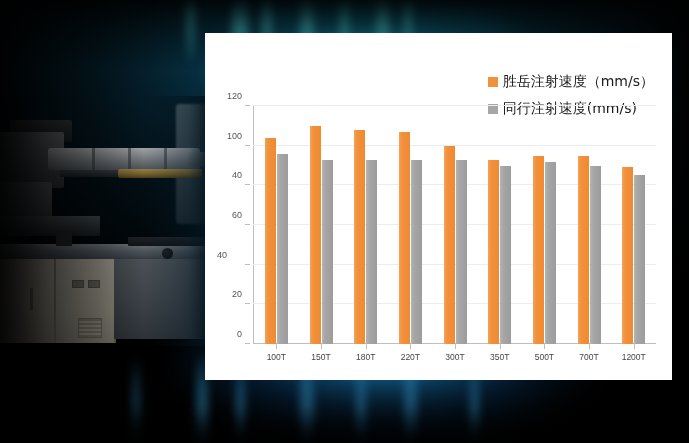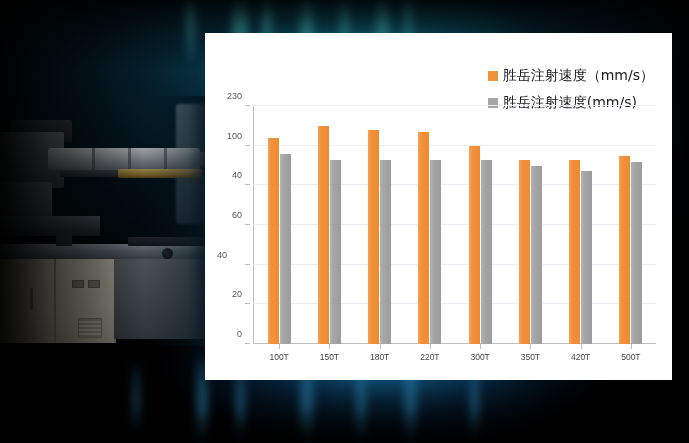--- a/index.html
+++ b/index.html
@@ -68,21 +68,21 @@
      filter:blur(1.2px);border-radius:3px;}
   .photo-fade{position:absolute;inset:0;background:
      linear-gradient(90deg,rgba(0,0,0,.30) 0%,rgba(0,0,0,0) 22%,rgba(0,0,0,0) 70%,rgba(3,20,30,.55) 92%,rgba(3,20,30,.9) 100%);}
 
   
   .panel{position:absolute;left:205px;top:33px;width:467px;height:347px;background:#fff;}
 
   .chart{position:absolute;inset:0;}
 
   
-  .legend{position:absolute;right:18px;top:34px;text-align:left;}
+  .legend{position:absolute;right:18px;top:40px;text-align:left;}
   .legend-row{display:flex;align-items:center;margin-bottom:9px;white-space:nowrap;}
   .lg-swatch{width:10px;height:10px;margin-right:5px;flex:0 0 auto;}
   .lg-text{font-size:14px;color:#1a1a1a;font-family:"DejaVu Sans","Liberation Sans",sans-serif;}
 
   
   .plot{position:absolute;left:48px;top:73px;right:16px;bottom:36px;}
   .grid-line{position:absolute;left:0;right:0;height:1px;background:#e8eef4;}
   .grid-line.zero{background:#bfbfbf;}
   .yaxis-line{position:absolute;left:0;top:0;bottom:0;width:1px;background:#bfbfbf;}
   .ytick{position:absolute;left:-8px;width:5px;height:1px;background:#bfbfbf;}
@@ -154,21 +154,21 @@
   <div class="panel">
     <div class="chart" id="chart">
 
       <div class="legend" id="legend">
           <div class="legend-row">
             <span class="lg-swatch" style="background: rgb(242, 145, 60);"></span>
             <span class="lg-text">胜岳注射速度（mm/s）</span>
           </div>
           <div class="legend-row">
             <span class="lg-swatch" style="background: rgb(166, 166, 166);"></span>
-            <span class="lg-text">胜岳注射速度(mm/s)</span>
+            <span class="lg-text">同行注射速度(mm/s)</span>
           </div>
         </div>
 
       <div class="plot" id="plot">
         <div class="yaxis-line"></div>
         <div id="ygrid">
             <div class="grid-line zero" style="bottom: 0%;"></div>
             <div class="ytick" style="bottom: 0%;"></div>
             <div class="ylabel" style="bottom: calc(0% + 0px); position: absolute; right: 100%; margin-right: 11px;">0</div>
             <div class="grid-line" style="bottom: 16.6667%;"></div>
@@ -181,21 +181,21 @@
             <div class="ytick" style="bottom: 50%;"></div>
             <div class="ylabel" style="bottom: calc(50% + 0px); position: absolute; right: 100%; margin-right: 11px;">60</div>
             <div class="grid-line" style="bottom: 66.6667%;"></div>
             <div class="ytick" style="bottom: 66.6667%;"></div>
             <div class="ylabel" style="bottom: calc(66.6667% + 0px); position: absolute; right: 100%; margin-right: 11px;">40</div>
             <div class="grid-line" style="bottom: 83.3333%;"></div>
             <div class="ytick" style="bottom: 83.3333%;"></div>
             <div class="ylabel" style="bottom: calc(83.3333% + 0px); position: absolute; right: 100%; margin-right: 11px;">100</div>
             <div class="grid-line" style="bottom: 100%;"></div>
             <div class="ytick" style="bottom: 100%;"></div>
-            <div class="ylabel" style="bottom: calc(100% + 0px); position: absolute; right: 100%; margin-right: 11px;">230</div>
+            <div class="ylabel" style="bottom: calc(100% + 0px); position: absolute; right: 100%; margin-right: 11px;">120</div>
           </div>
         <div class="groups" id="groups">
             <div class="group">
               <div class="bar a" title="胜岳注射速度（mm/s） 100T: 104" style="height: 86.6667%;"></div>
               <div class="bar b" title="同行注射速度(mm/s) 100T: 96" style="height: 80%;"></div>
               <div class="xtick"></div>
               <div class="xlabel">100T</div>
             </div>
             <div class="group">
               <div class="bar a" title="胜岳注射速度（mm/s） 150T: 110" style="height: 91.6667%;"></div>
@@ -221,30 +221,36 @@
               <div class="xtick"></div>
               <div class="xlabel">300T</div>
             </div>
             <div class="group">
               <div class="bar a" title="胜岳注射速度（mm/s） 350T: 93" style="height: 77.5%;"></div>
               <div class="bar b" title="同行注射速度(mm/s) 350T: 90" style="height: 75%;"></div>
               <div class="xtick"></div>
               <div class="xlabel">350T</div>
             </div>
             <div class="group">
-              <div class="bar a" title="胜岳注射速度（mm/s） 420T: 93" style="height: 77.5%;"></div>
-              <div class="bar b" title="同行注射速度(mm/s) 420T: 87" style="height: 72.5%;"></div>
-              <div class="xtick"></div>
-              <div class="xlabel">420T</div>
-            </div>
-            <div class="group">
               <div class="bar a" title="胜岳注射速度（mm/s） 500T: 95" style="height: 79.1667%;"></div>
               <div class="bar b" title="同行注射速度(mm/s) 500T: 92" style="height: 76.6667%;"></div>
               <div class="xtick"></div>
               <div class="xlabel">500T</div>
             </div>
+            <div class="group">
+              <div class="bar a" title="胜岳注射速度（mm/s） 700T: 95" style="height: 79.1667%;"></div>
+              <div class="bar b" title="同行注射速度(mm/s) 700T: 90" style="height: 75%;"></div>
+              <div class="xtick"></div>
+              <div class="xlabel">700T</div>
+            </div>
+            <div class="group">
+              <div class="bar a" title="胜岳注射速度（mm/s） 1200T: 89" style="height: 74.1667%;"></div>
+              <div class="bar b" title="同行注射速度(mm/s) 1200T: 85" style="height: 70.8333%;"></div>
+              <div class="xtick"></div>
+              <div class="xlabel">1200T</div>
+            </div>
           </div>
       </div>
 
     </div>
   </div>
 
 </div>
 
 </body></html>

